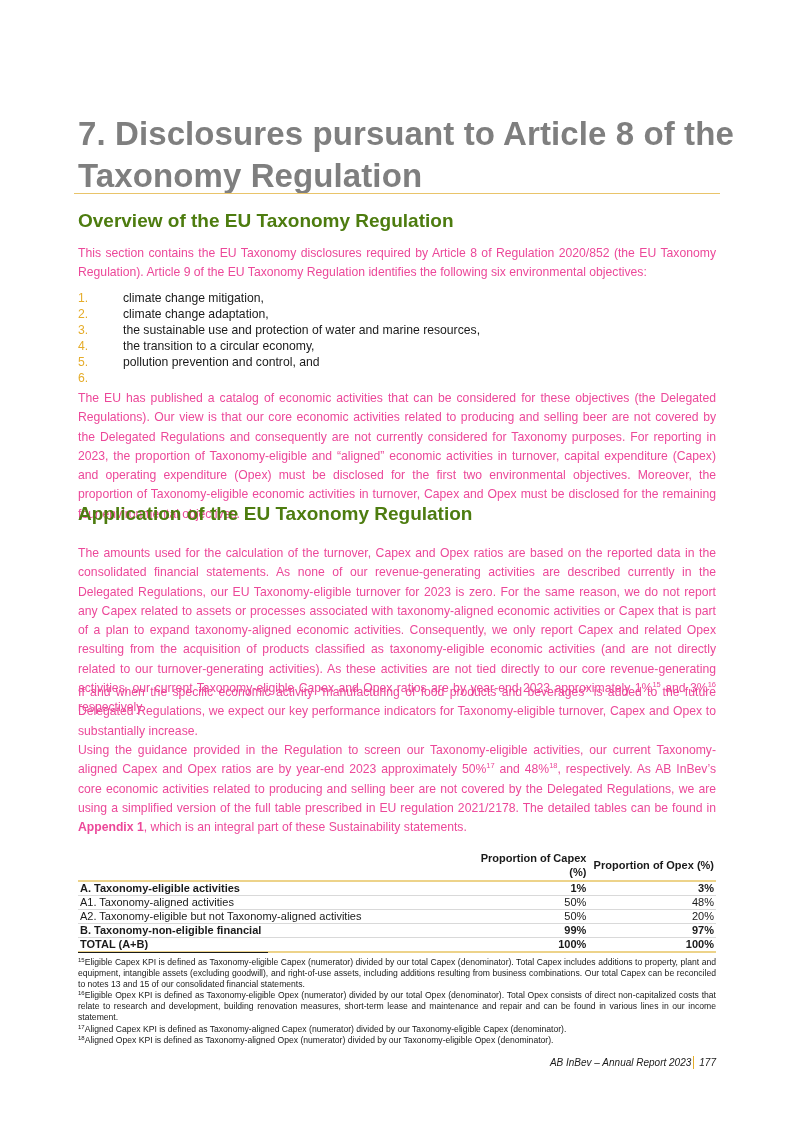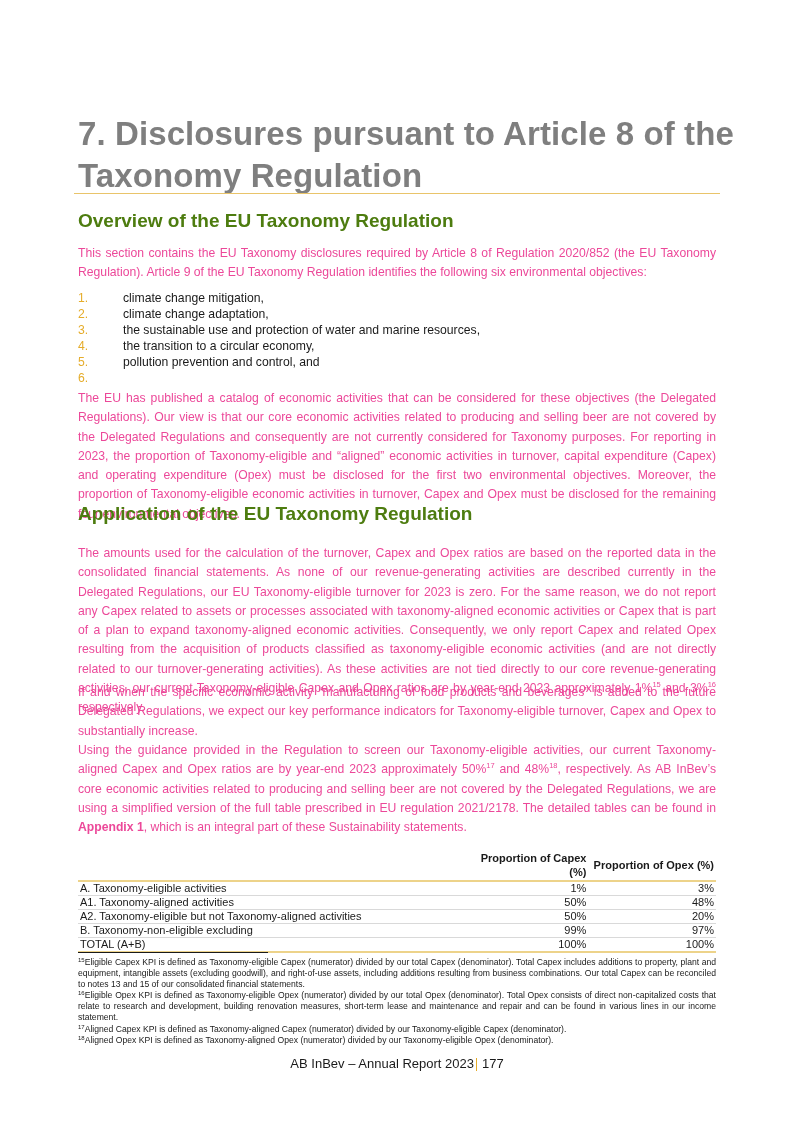--- a/index.html
+++ b/index.html
@@ -13,27 +13,27 @@
   .p { position: absolute; left: 0; width: 638px; margin: 0; font-size: 12.2px; line-height: 19.3px;
        text-align: justify; color: #ec4899; }
   .list { position: absolute; left: 0; top: 290px; margin: 0; padding: 0; list-style: none; }
   .list li { font-size: 12.2px; line-height: 16px; display: flex; }
   .list .num { width: 45px; color: #e5ac2a; text-align: left; padding-left: 0; }
   sup { font-size: 7.5px; line-height: 0; vertical-align: 5px; }
   table.kpi { position: absolute; top: 850px; left: 0; width: 638px; border-collapse: collapse; font-size: 11px; }
   table.kpi th { font-weight: bold; text-align: right; padding: 1px 2px 1px 0; line-height: 14px; border-bottom: 2px solid #edd38a; }
   table.kpi td { padding: 0 2px 0 2px; line-height: 13px; border-bottom: 1px solid #d9d9d9; }
   table.kpi td.v { text-align: right; }
-  table.kpi tr.bold td { font-weight: normal; }
+  table.kpi tr.bold td { font-weight: bold; }
   table.kpi tr.last td { border-bottom: 2px solid #edd38a; }
   .fn-rule { position: absolute; top: 952px; left: 0; width: 190px; height: 1px; background: #1a1a1a; }
   .footnotes { position: absolute; top: 957px; left: 0; width: 638px; font-size: 8.6px; line-height: 11.1px; text-align: justify; }
   .footnotes p { margin: 0; }
   .footnotes sup { font-size: 6px; vertical-align: 3px; }
-  .footer { position: absolute; top: 1056px; left: 0; width: 638px; text-align: center; font-size: 13px; }
+  .footer { position: absolute; top: 1056px; left: 0; width: 638px; text-align: right; font-size: 10px; font-style: italic; }
   .footer .sep { display: inline-block; width: 1px; height: 13px; background: #e5ac2a; vertical-align: -3px; margin: 0 5px 0 2px; }
 </style>
 </head>
 <body>
 
 <div class="page">
 
   <h1 class="title">7. Disclosures pursuant to Article 8 of the Taxonomy Regulation</h1>
   <div class="title-rule"></div>
 
@@ -95,21 +95,21 @@
         <td>A1. Taxonomy-aligned activities</td>
         <td class="v">50%</td>
         <td class="v">48%</td>
       </tr>
       <tr>
         <td>A2. Taxonomy-eligible but not Taxonomy-aligned activities</td>
         <td class="v">50%</td>
         <td class="v">20%</td>
       </tr>
       <tr class="bold">
-        <td>B. Taxonomy-non-eligible excluding</td>
+        <td>B. Taxonomy-non-eligible financial</td>
         <td class="v">99%</td>
         <td class="v">97%</td>
       </tr>
       <tr class="bold last">
         <td>TOTAL (A+B)</td>
         <td class="v">100%</td>
         <td class="v">100%</td>
       </tr>
     </tbody>
   </table>

